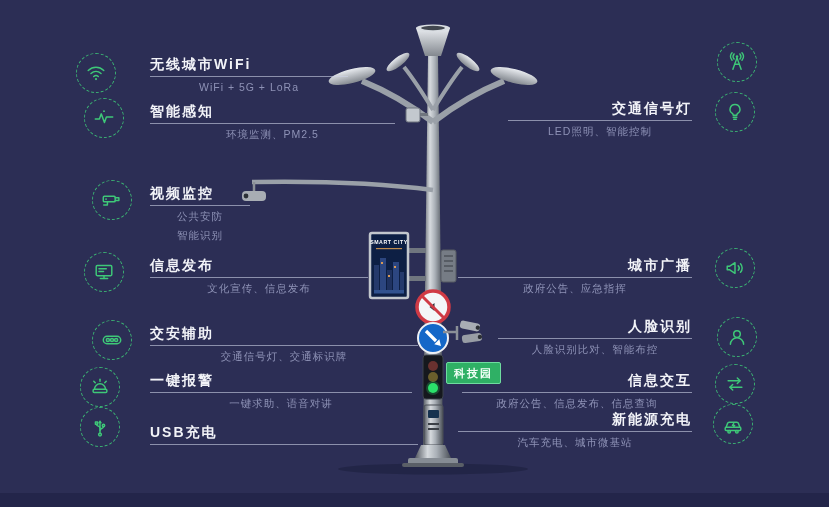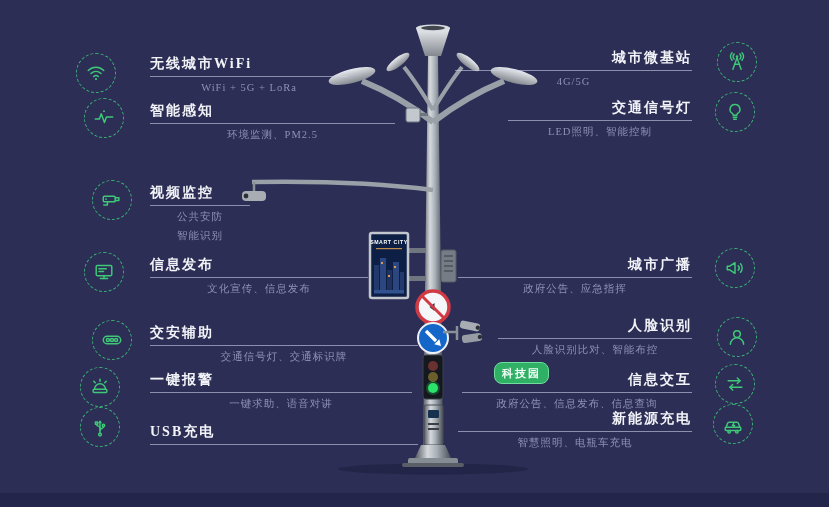--- a/index.html
+++ b/index.html
@@ -1,35 +1,35 @@
 <!DOCTYPE html>
 <html><head>
 <meta charset="utf-8">
 <style>
   html,body{margin:0;padding:0;background:#1c1e3a;}
   .stage{position:relative;width:829px;height:507px;background:#2c2e55;overflow:hidden;
          font-family:"Liberation Sans","DejaVu Sans",sans-serif;}
   .footer-band{position:absolute;left:0;bottom:0;width:100%;height:14px;background:#23254a;}
 
-  .feat{position:absolute;font-family:Liberation Serif, serif;}
+  .feat{position:absolute;}
   .f-title{font-size:14px;font-weight:bold;color:#f2f3f8;letter-spacing:2px;line-height:16px;padding-bottom:4px;white-space:nowrap;}
   .f-line{height:1px;background:rgba(205,210,230,.6);}
   .f-sub{margin-top:4px;font-size:10.5px;color:#8e92b6;letter-spacing:1px;line-height:13px;white-space:nowrap;text-align:center;}
   .feat.right{text-align:right;}
 
   .icon-badge{position:absolute;width:40px;height:40px;box-sizing:border-box;
       border:1.4px dashed rgba(62,200,120,.85);border-radius:50%;
       display:flex;align-items:center;justify-content:center;}
   .icon-badge svg{width:22px;height:22px;stroke:#3ec878;fill:none;stroke-width:1.6;
       stroke-linecap:round;stroke-linejoin:round;}
 
   .pole-wrap{position:absolute;left:220px;top:20px;width:400px;height:455px;}
   .tech-sign{position:absolute;left:446px;top:362px;background:#2fb065;color:#f2fff7;
-      font-size:11px;font-weight:bold;letter-spacing:2px;padding:2.5px 7px;border-radius:8px;
-      border:1px solid #6fdca0;margin-left:48px;}
+      font-size:11px;font-weight:bold;letter-spacing:2px;padding:2.5px 7px;border-radius:2px;
+      border:1px solid #6fdca0;}
 </style>
 </head>
 <body>
 
 <div class="stage">
 
   <div class="pole-wrap">
     <svg width="400" height="455" viewBox="0 0 400 455">
       <defs>
         <linearGradient id="gPole" x1="0" y1="0" x2="1" y2="0">
@@ -178,25 +178,20 @@
   <div class="feat left" style="left:150px;top:372px;width:262px">
     <div class="f-title">一键报警</div>
     <div class="f-line"></div>
     <div class="f-sub">一键求助、语音对讲</div>
   </div>
   <div class="feat left" style="left:150px;top:424px;width:268px">
     <div class="f-title">USB充电</div>
     <div class="f-line"></div>
   </div>
 
-  <div class="feat right" style="left:455px;top:50px;width:237px">
-    <div class="f-title">城市微基站</div>
-    <div class="f-line"></div>
-    <div class="f-sub">4G/5G</div>
-  </div>
   <div class="feat right" style="left:508px;top:100px;width:184px">
     <div class="f-title">交通信号灯</div>
     <div class="f-line"></div>
     <div class="f-sub">LED照明、智能控制</div>
   </div>
   <div class="feat right" style="left:458px;top:257px;width:234px">
     <div class="f-title">城市广播</div>
     <div class="f-line"></div>
     <div class="f-sub">政府公告、应急指挥</div>
   </div>
@@ -206,21 +201,21 @@
     <div class="f-sub">人脸识别比对、智能布控</div>
   </div>
   <div class="feat right" style="left:462px;top:372px;width:230px">
     <div class="f-title">信息交互</div>
     <div class="f-line"></div>
     <div class="f-sub">政府公告、信息发布、信息查询</div>
   </div>
   <div class="feat right" style="left:458px;top:411px;width:234px">
     <div class="f-title">新能源充电</div>
     <div class="f-line"></div>
-    <div class="f-sub">智慧照明、电瓶车充电</div>
+    <div class="f-sub">汽车充电、城市微基站</div>
   </div>
 
   <div class="icon-badge" style="left:76px;top:53px">
     <svg viewBox="0 0 24 24">
         <path d="M3.5 9.2C8.5 4.6 15.5 4.6 20.5 9.2"></path>
         <path d="M6.5 12.6C9.8 9.7 14.2 9.7 17.5 12.6"></path>
         <path d="M9.5 15.8C11 14.5 13 14.5 14.5 15.8"></path>
         <circle cx="12" cy="18.6" r="1.2" fill="#3ec878" stroke="none"></circle>
       </svg>
   </div>

